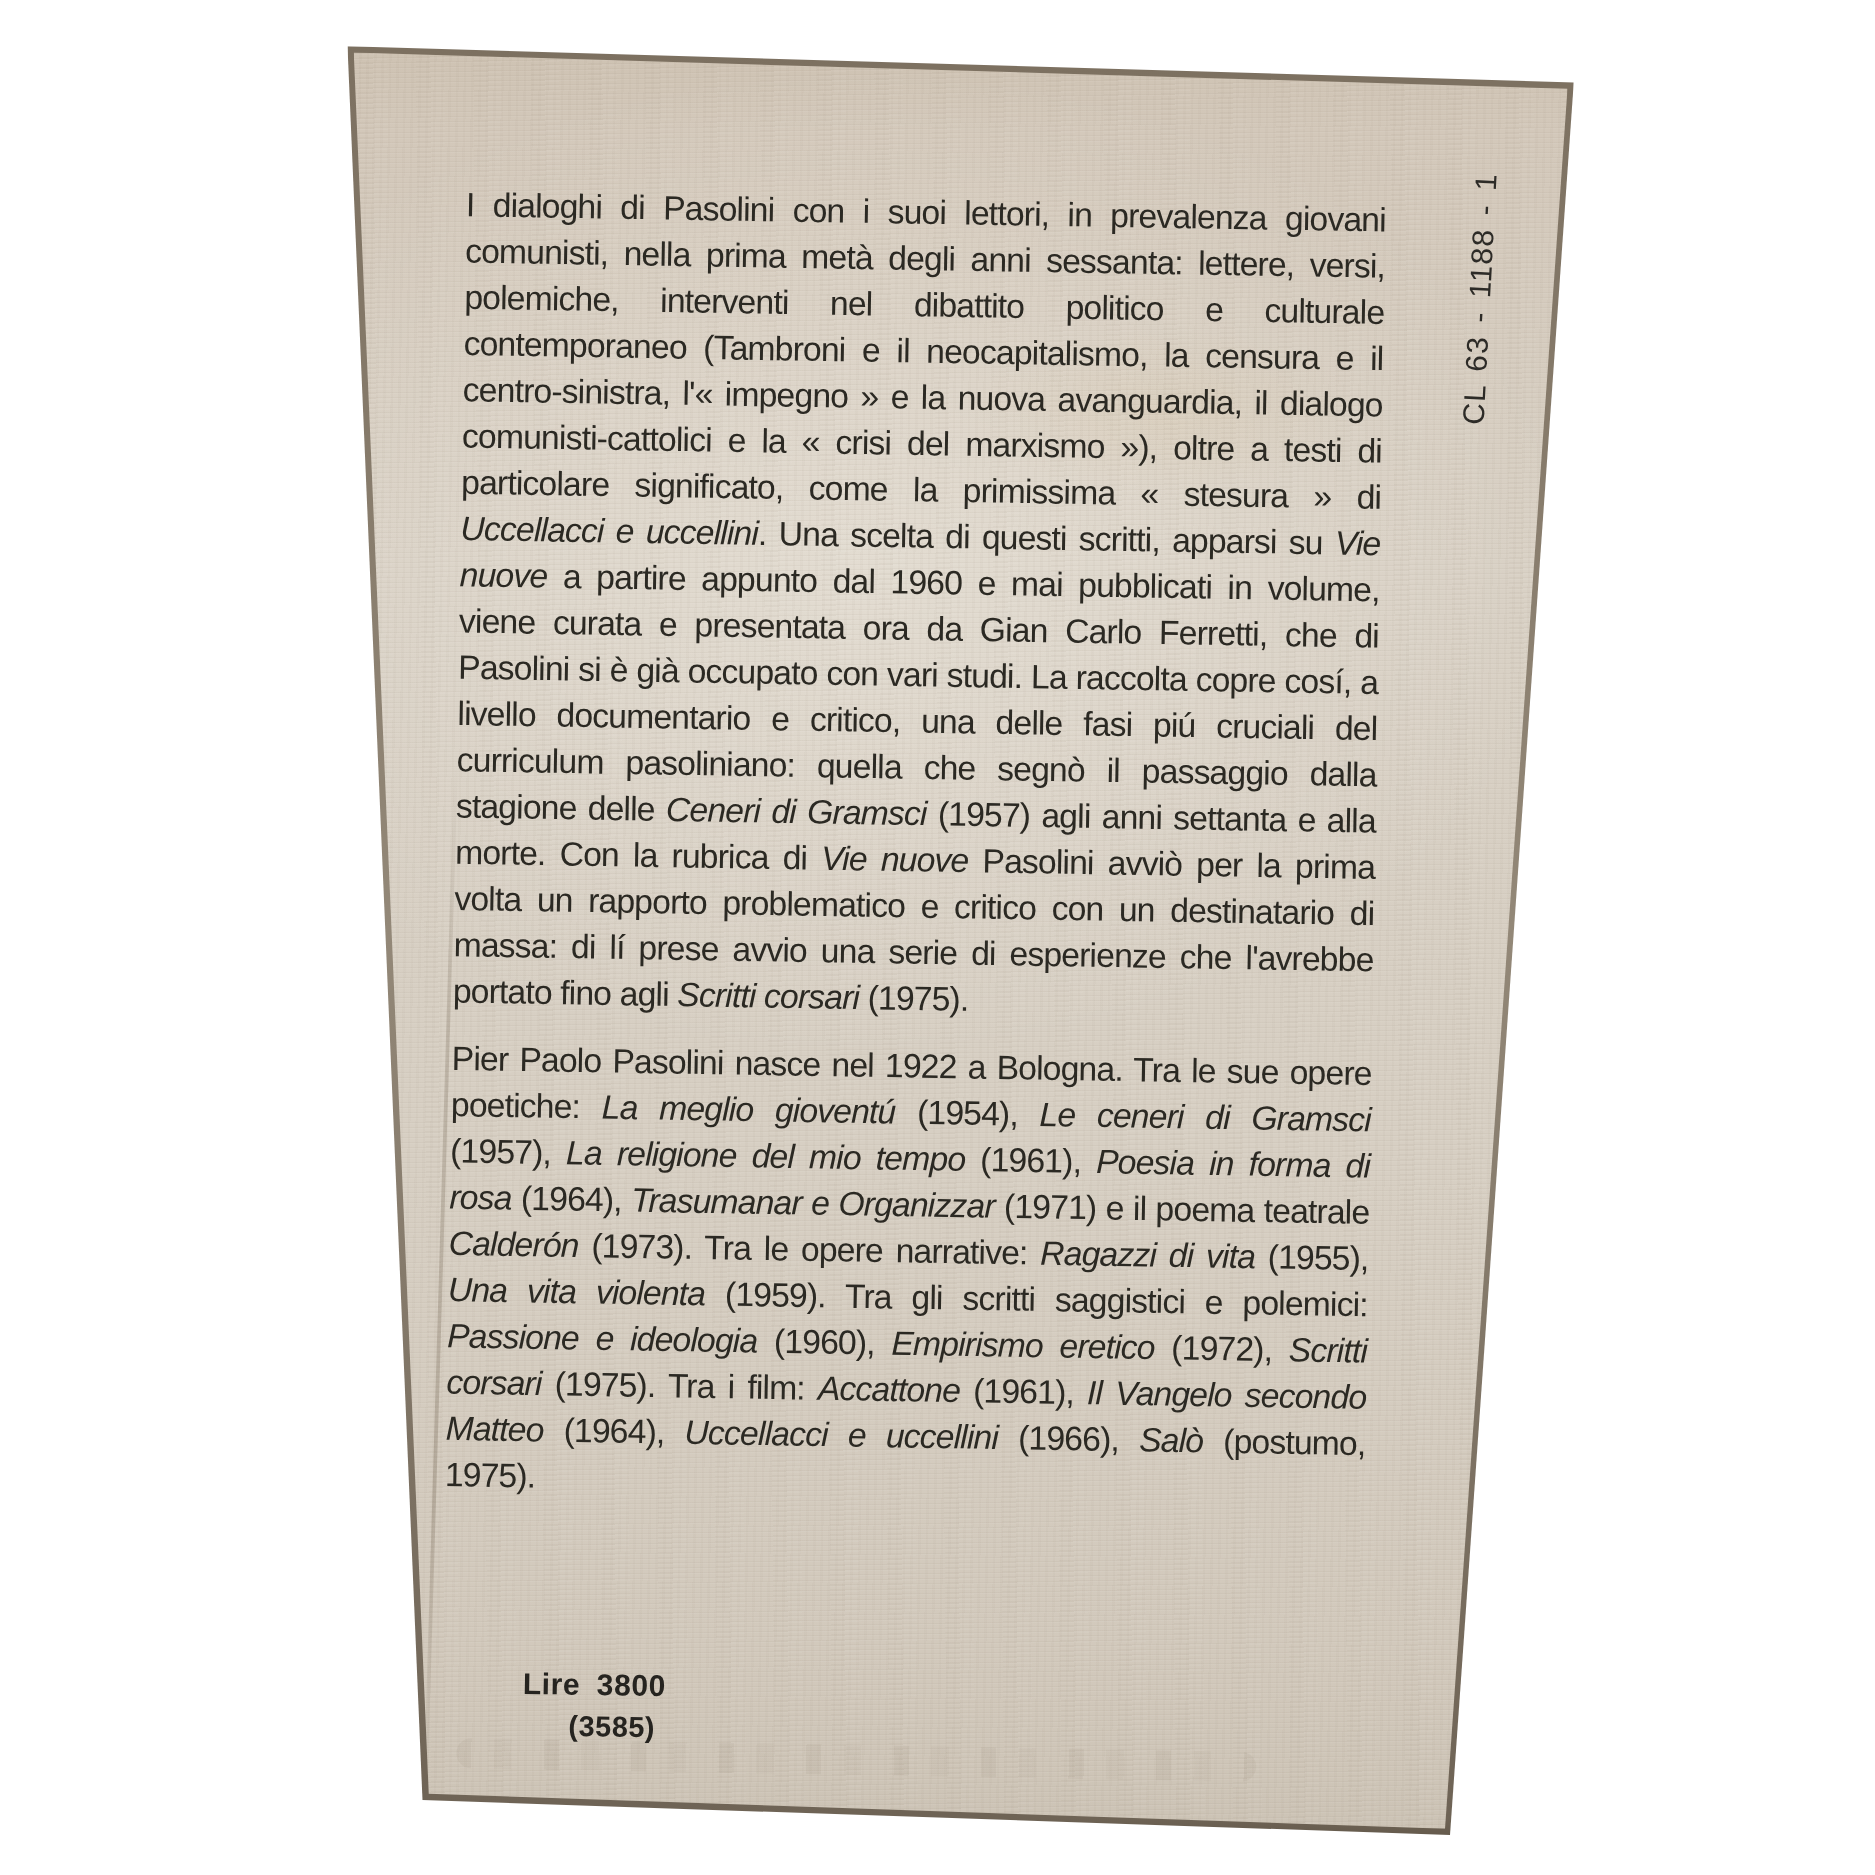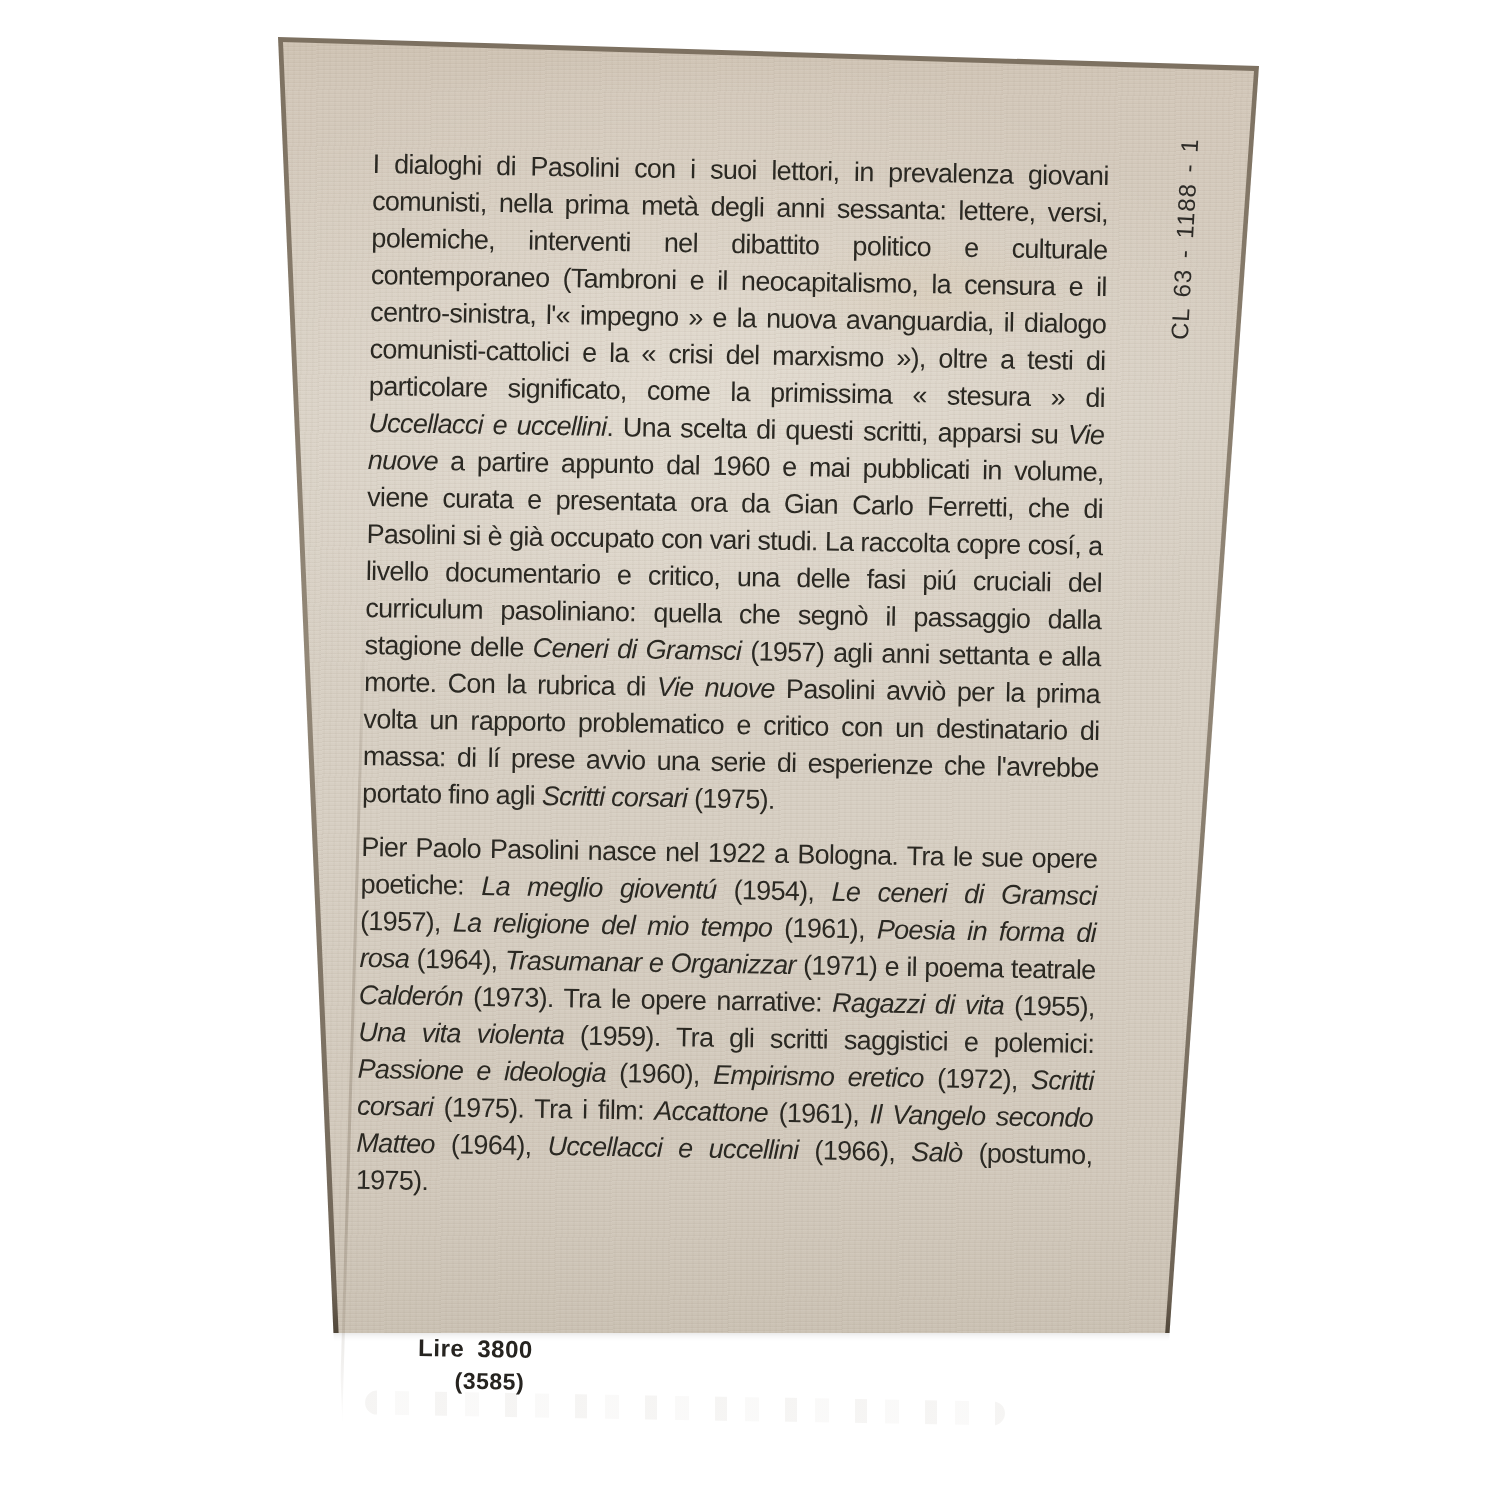--- a/index.html
+++ b/index.html
@@ -7,21 +7,21 @@
     padding: 0;
     background: #ffffff;
     width: 1500px;
     height: 1500px;
     overflow: hidden;
     font-family: "Liberation Sans", "DejaVu Sans", sans-serif;
   }
   .canvas {
     position: relative;
     width: 1500px;
-    height: 1333px;
+    height: 1500px;
     background: #ffffff;
   }
   .book {
     position: absolute;
     inset: 0;
   }
   
   .book-edge {
     position: absolute;
     inset: 0;

